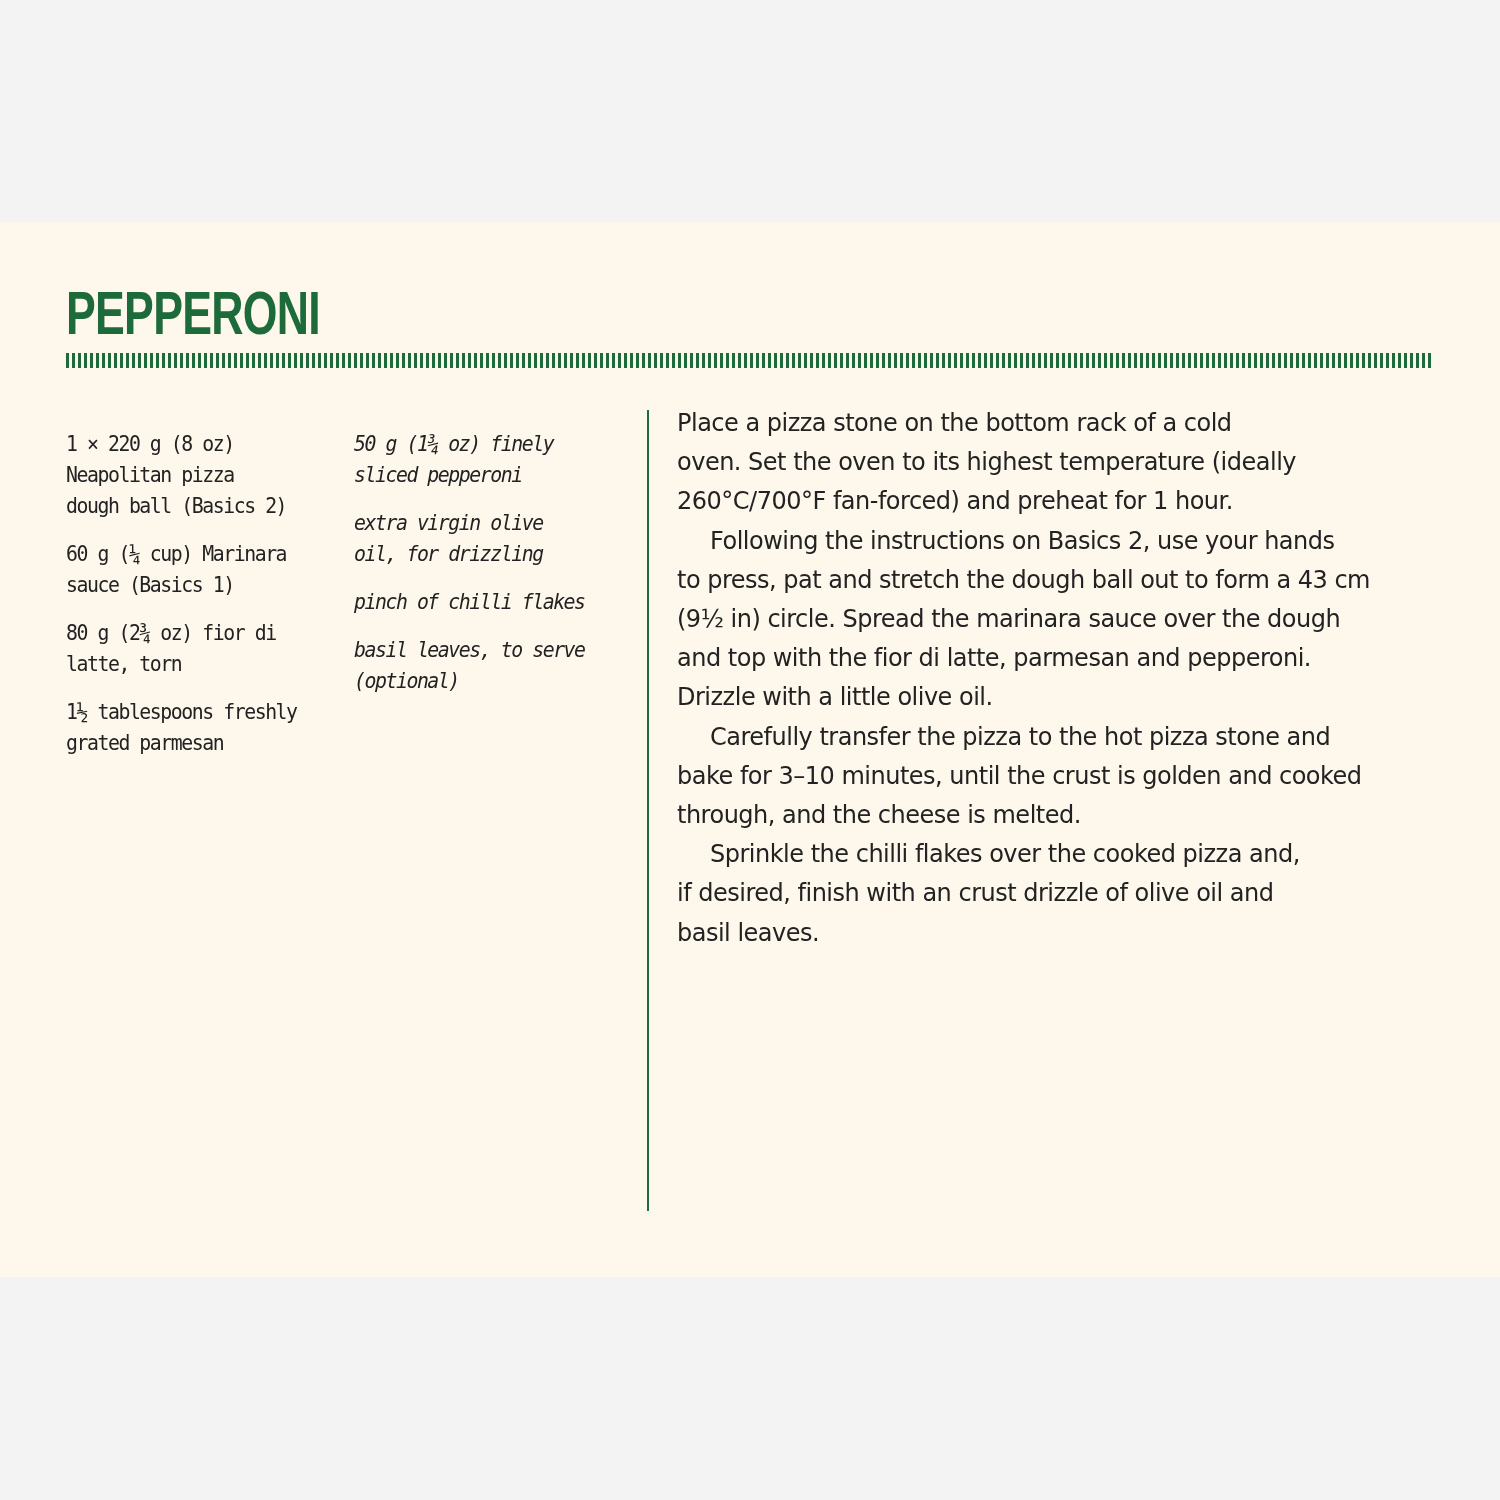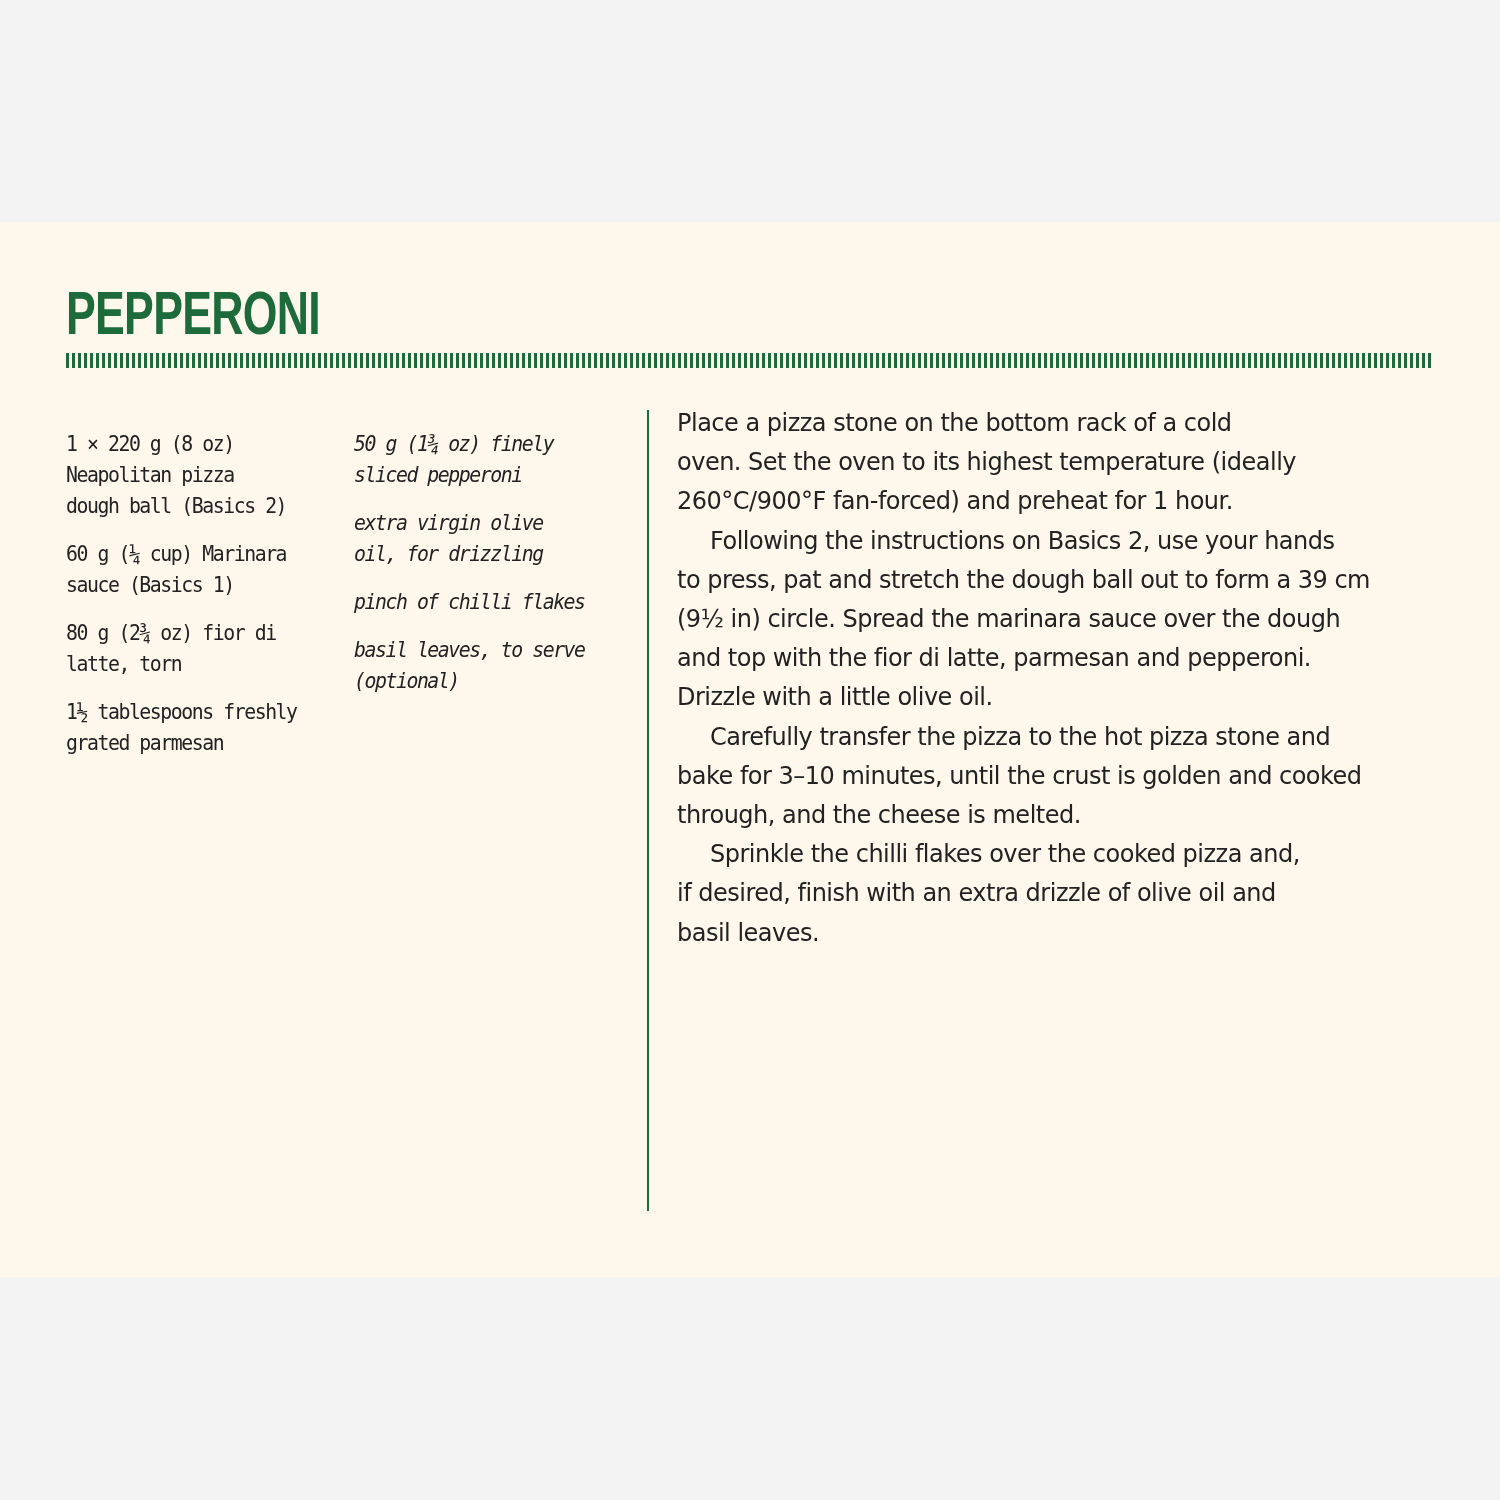--- a/index.html
+++ b/index.html
@@ -133,25 +133,25 @@
   <p class="ingredient">pinch of chilli flakes</p>
   <p class="ingredient">basil leaves, to serve
 (optional)</p>
 </div>
 
 <div class="divider"></div>
 
 <div class="method">
   <p>Place a pizza stone on the bottom rack of a cold
 oven. Set the oven to its highest temperature (ideally
-260°C/900°F fan-forced) and preheat for 1 hour.</p>
+260°C/700°F fan-forced) and preheat for 1 hour.</p>
   <p class="indent">Following the instructions on Basics 2, use your hands
-to press, pat and stretch the dough ball out to form a 39 cm
+to press, pat and stretch the dough ball out to form a 43 cm
 (9½ in) circle. Spread the marinara sauce over the dough
 and top with the fior di latte, parmesan and pepperoni.
 Drizzle with a little olive oil.</p>
   <p class="indent">Carefully transfer the pizza to the hot pizza stone and
 bake for 3–10 minutes, until the crust is golden and cooked
 through, and the cheese is melted.</p>
   <p class="indent">Sprinkle the chilli flakes over the cooked pizza and,
-if desired, finish with an extra drizzle of olive oil and
+if desired, finish with an crust drizzle of olive oil and
 basil leaves.</p>
 </div>
 
 </body></html>

